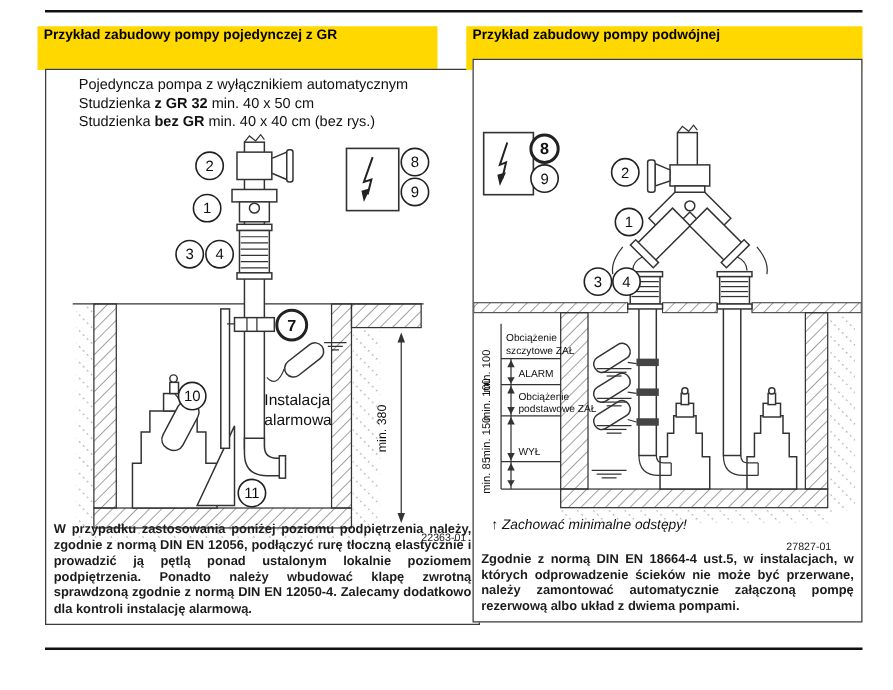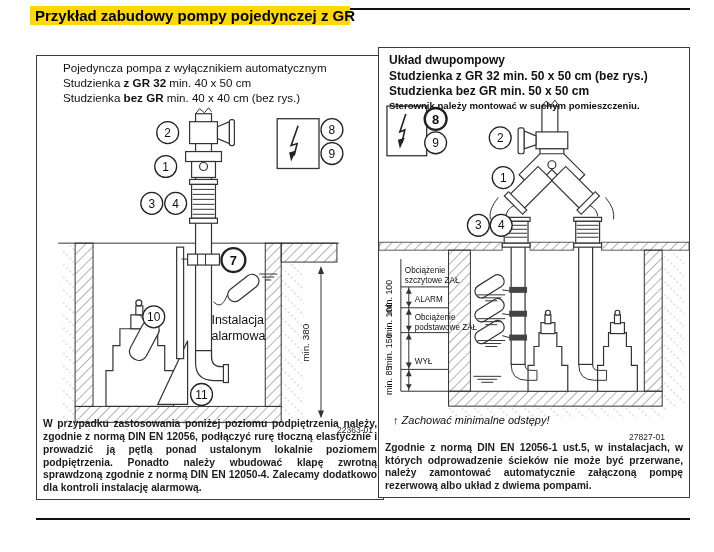--- a/index.html
+++ b/index.html
@@ -1,22 +1,22 @@
 <!DOCTYPE html>
 <html><head>
 <meta charset="utf-8">
 <style>
   html,body{margin:0;padding:0;background:#fff;}
   .page{position:relative;width:714px;height:552px;background:#fff;overflow:hidden;
         font-family:"Liberation Sans",sans-serif;color:#111;}
   .rule{position:absolute;left:36px;width:654px;height:2px;background:#111;}
   .rule.top{top:8px;}
   .rule.bottom{top:518px;}
-  .panel-title{position:absolute;top:6px;height:19px;margin:0;padding:1px 5px 0 5px;
-        font-size:15px;font-weight:bold;color:#000;white-space:nowrap;box-sizing:border-box;}
+  .panel-title{position:absolute;top:21px;height:35px;margin:0;padding:1px 5px 0 5px;
+        font-size:11px;font-weight:bold;color:#000;white-space:nowrap;box-sizing:border-box;}
   .panel-title.left{left:30px;width:320px;}
   .panel-title.right{left:373px;width:317px;}
   .dbox{position:absolute;border:1.5px solid #3a3a3a;background:#fff;box-sizing:border-box;}
   .dbox.left{left:36px;top:55px;width:348px;height:445px;}
   .dbox.right{left:378px;top:47px;width:312px;height:451px;}
   .intro{position:absolute;top:5px;line-height:1.28;z-index:3;}
   .dbox.left .intro{left:26px;right:6px;font-size:11.6px;}
   .dbox.right .intro{left:10px;right:6px;font-size:12px;font-weight:600;line-height:1.3;}
   .intro .small{font-size:9.6px;font-weight:bold;}
   .dbox.left .intro .small{font-weight:normal;font-size:9.8px;}
@@ -163,27 +163,22 @@
           <text x="98" y="262" dy=".35em" text-anchor="middle" class="cnum">10</text>
         <circle cx="146" cy="340" r="11" class="callout"></circle>
           <text x="146" y="340" dy=".35em" text-anchor="middle" class="cnum">11</text>
       </g>
     </svg>
 
     <div class="fig">22363-01</div>
     <div class="caption">W przypadku zastosowania poniżej poziomu podpiętrzenia należy, zgodnie z normą DIN EN 12056, podłączyć rurę tłoczną elastycznie i prowadzić ją pętlą ponad ustalonym lokalnie poziomem podpiętrzenia. Ponadto należy wbudować klapę zwrotną sprawdzoną zgodnie z normą DIN EN 12050-4. Zalecamy dodatkowo dla kontroli instalację alarmową.</div>
   </div>
 
+  <h2 class="panel-title right" style="background-color: rgb(255, 216, 0);">Przykład zabudowy pompy podwójnej</h2>
   <div class="dbox right">
-    <div class="intro">
-      <div>Układ dwupompowy</div>
-      <div>Studzienka z GR 32 min. 50 x 50 cm (bez rys.)</div>
-      <div>Studzienka bez GR min. 50 x 50 cm</div>
-      <div class="small">Sterownik należy montować w suchym pomieszczeniu.</div>
-    </div>
 
     <svg class="diagram" viewBox="0 0 312 451">
       <defs>
         <pattern id="Rhatch" width="7" height="7" patternUnits="userSpaceOnUse" patternTransform="rotate(45)">
           <line x1="0" y1="0" x2="0" y2="7" stroke="#555" stroke-width="0.9"></line>
         </pattern>
         <pattern id="Rsoil" width="9" height="9" patternUnits="userSpaceOnUse" patternTransform="rotate(-45)">
           <line x1="1" y1="0" x2="1" y2="9" stroke="#b5b5b5" stroke-width="1" stroke-dasharray="1.5 3"></line>
         </pattern>
         <g id="Rpump" fill="#fff" stroke="#333" stroke-width="1.2">
@@ -339,17 +334,17 @@
           <text x="125" y="130" dy=".35em" text-anchor="middle" class="cnum">1</text>
         <circle cx="100" cy="178" r="11" class="callout"></circle>
           <text x="100" y="178" dy=".35em" text-anchor="middle" class="cnum">3</text>
         <circle cx="123" cy="178" r="11" class="callout"></circle>
           <text x="123" y="178" dy=".35em" text-anchor="middle" class="cnum">4</text>
       </g>
     </svg>
 
     <div class="note"><span>↑</span> <span>Zachować minimalne odstępy!</span></div>
     <div class="fig">27827-01</div>
-    <div class="caption">Zgodnie z normą DIN EN 12056-1 ust.5, w instalacjach, w których odprowadzenie ścieków nie może być przerwane, należy zamontować automatycznie załączoną pompę rezerwową albo układ z dwiema pompami.</div>
+    <div class="caption">Zgodnie z normą DIN EN 18664-4 ust.5, w instalacjach, w których odprowadzenie ścieków nie może być przerwane, należy zamontować automatycznie załączoną pompę rezerwową albo układ z dwiema pompami.</div>
   </div>
 
   <div class="rule bottom"></div>
 </div>
 
 </body></html>

